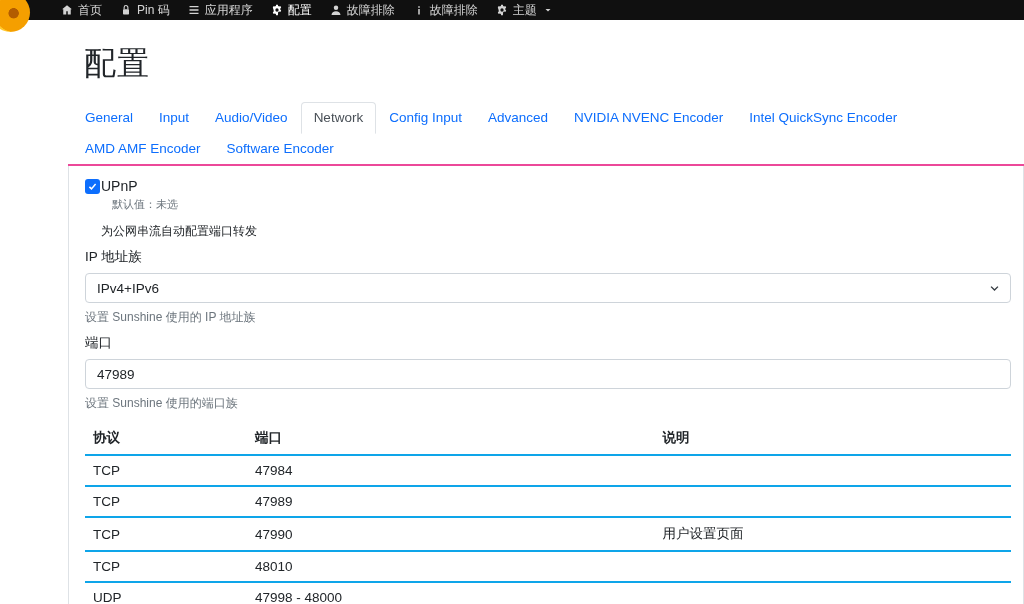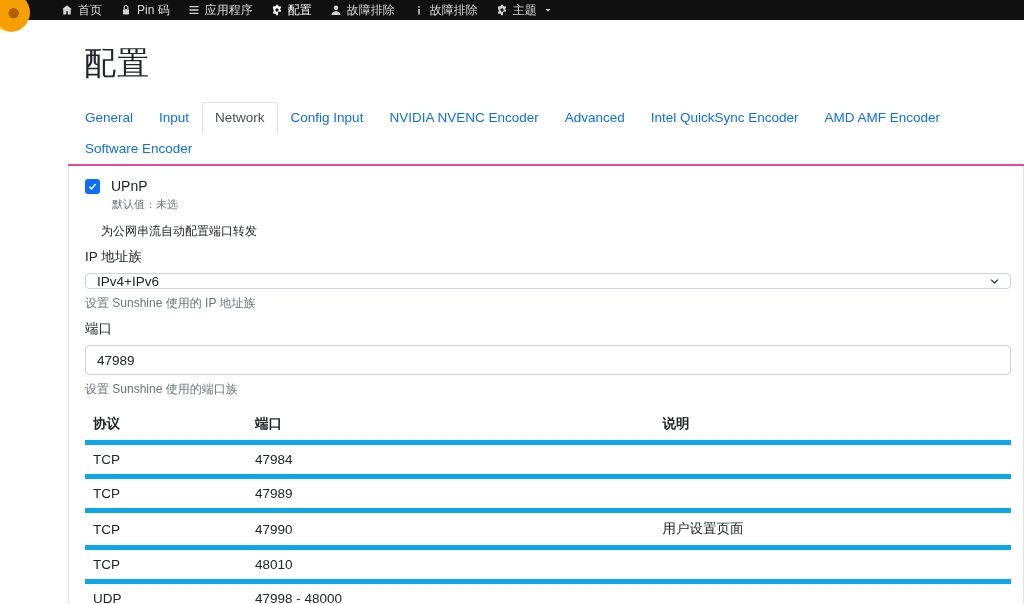--- a/index.html
+++ b/index.html
@@ -40,48 +40,48 @@
     border:1px solid transparent; border-radius:4px 4px 0 0;
     margin-bottom:-1px; cursor:pointer; white-space:nowrap;
   }
   .nav-tabs li.active { color:#495057; background:#fff; border-color:#dee2e6 #dee2e6 #fff; }
 
   .tab-content {
     border-left:1px solid #dee2e6; border-right:1px solid #dee2e6;
     padding:12px 12px 12px 16px; min-height:440px;
   }
 
-  .form-check { display:flex; align-items:center; gap:11px; }
+  .form-check { display:flex; align-items:center; gap:1px; }
   .checkbox {
     width:15px; height:15px; border-radius:3px; background:#0d6efd;
     display:inline-flex; align-items:center; justify-content:center; flex:none; cursor:pointer;
   }
   .form-check label { font-size:14px; cursor:pointer; }
 
   .form-note { font-size:11px; color:#6c757d; margin:3px 0 0 16px;padding-left:11px; }
   .form-desc-dark { font-size:12px; color:#212529; margin:11px 0 0 16px; }
 
   .form-label { display:block; font-size:13.5px; margin:8px 0 7px; }
 
   .form-select {
-    position:relative; height:16px; border:1px solid #ced4da; border-radius:4px;
+    position:relative; height:30px; border:1px solid #ced4da; border-radius:4px;
     padding:0 28px 0 11px; font-size:13.5px; display:flex; align-items:center;
     cursor:pointer; background:#fff;
   }
   .form-select svg { position:absolute; right:10px; top:50%; transform:translateY(-50%); }
 
   .form-muted { font-size:12px; color:#6c757d; margin:6px 0 0; }
 
   .form-control {
     width:100%; height:30px; border:1px solid #ced4da; border-radius:4px;
     padding:0 11px; font-size:13.5px; font-family:inherit; color:#212529; display:block;
   }
 
   table { width:100%; border-collapse:collapse; margin-top:10px; font-size:13.5px; }
-  th, td { text-align:left; padding:7px 8px; border-bottom:5px solid #0ea5e9; }
+  th, td { text-align:left; padding:7px 8px; border-bottom:2px solid #0ea5e9; }
   th { font-weight:700; }
   .col-proto { width:17.5%; }
   .col-port  { width:44%; }
 </style>
 </head>
 <body>
 
 <nav class="navbar">
   <div class="logo"></div>
 
@@ -154,24 +154,25 @@
     </span>
   </a>
 </nav>
 
 <main class="content">
   <h1>配置</h1>
 
   <ul class="nav-tabs">
     <li>General</li>
     <li>Input</li>
+    <li>Audio/Video</li>
     <li class="active">Network</li>
     <li>Config Input</li>
+    <li>Advanced</li>
     <li>NVIDIA NVENC Encoder</li>
-    <li>Advanced</li>
     <li>Intel QuickSync Encoder</li>
     <li>AMD AMF Encoder</li>
     <li>Software Encoder</li>
   </ul>
 
   <div class="tab-content">
 
     <div class="form-check">
       <span class="checkbox">
         <svg width="11" height="11" viewBox="0 0 16 16">

